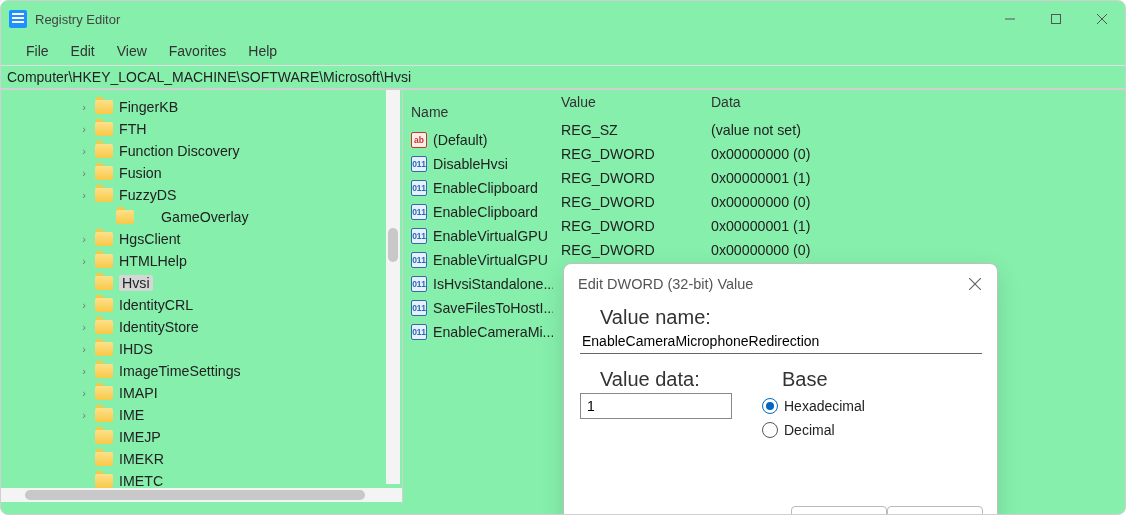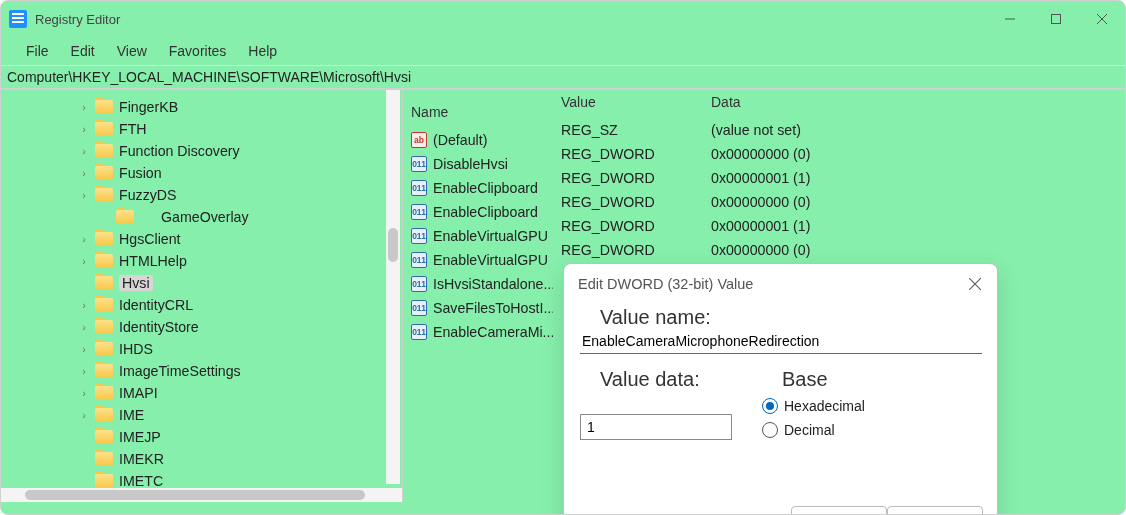--- a/index.html
+++ b/index.html
@@ -44,21 +44,21 @@
   .val-icon.dw { color:#2b6cb0; border-color:#2b6cb0; background:#e7f0fb; }
   .cell.name { display:flex; align-items:center; }
   
   .dialog { position:absolute; left:562px; top:262px; width:435px; height:284px; background:#fff; border:1px solid #bfbfbf; border-radius:8px; box-shadow:0 8px 24px rgba(0,0,0,.12); }
   .dialog-title { height:40px; display:flex; align-items:center; padding:0 14px; font-size:14.5px; color:#555; justify-content:space-between; }
   .dialog-close { width:16px; height:16px; display:flex; align-items:center; justify-content:center; color:#666; }
   .dialog-body { padding:2px 16px 0 16px; }
   .dlabel { font-size:20px; color:#333; margin-bottom:2px;margin-left:20px; }
   .name-field { width:402px; border:0; border-bottom:1px solid #666; font-size:14px; padding:2px 2px 4px 2px; margin-bottom:14px; }
   .row2 { display:flex; gap:30px; }
-  .value-col { display:flex; flex-direction:column;gap:21px; }
+  .value-col { display:flex; flex-direction:column; }
   .value-input { width:152px; height:26px; border:1px solid #888; font-size:14px; padding:0 6px; }
   .base-col { display:flex; flex-direction:column; gap:2px; }
   .radio-row { display:flex; align-items:center; gap:6px; font-size:14px; color:#222; height:22px; }
   .radio { width:16px; height:16px; border:1.2px solid #555; border-radius:50%; display:inline-flex; align-items:center; justify-content:center; }
   .radio.checked::after { content:""; width:8px; height:8px; background:#0067c0; border-radius:50%; }
   .radio.checked { border-color:#0067c0; }
   .dialog-buttons { position:absolute; right:14px; bottom:12px; display:flex; }
   .dbtn { width:96px; height:28px; border:1px solid #bbb; border-radius:4px; background:#fff; font-size:14px; display:flex; align-items:center; justify-content:center; }
 </style>
 </head>

